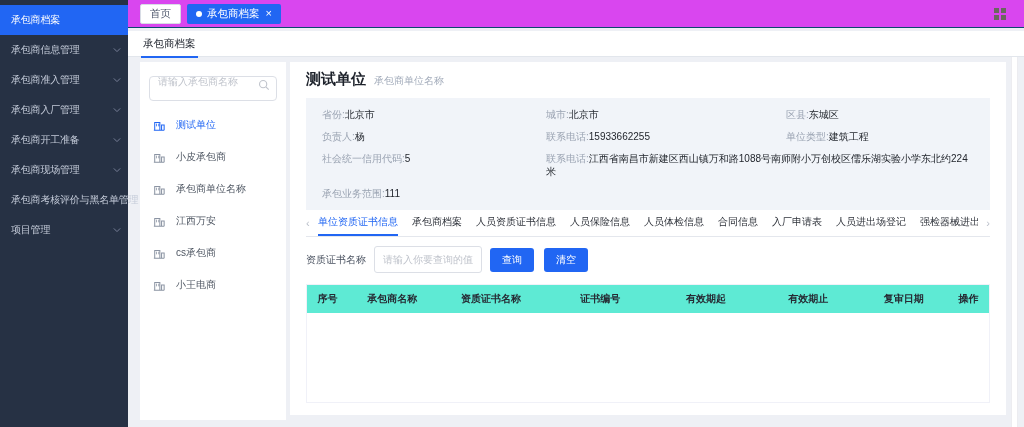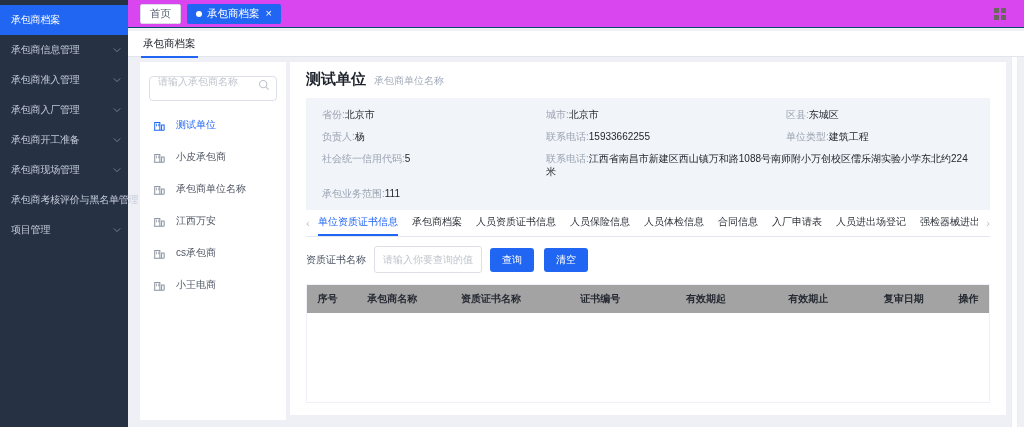--- a/index.html
+++ b/index.html
@@ -86,21 +86,21 @@
   .filter-row input { width:108px; height:27px; border:1px solid #dcdfe6;
     border-radius:3px; font-size:10px; padding:0 8px; outline:none;
     font-family:inherit; color:#333; }
   .filter-row input::placeholder { color:#c0c4cc; }
   .btn { height:24px; padding:0 12px; background:#2166f3; color:#fff; border:none;
     border-radius:3px; font-size:10px; cursor:pointer; font-family:inherit; }
   .btn.clear { margin-left:2px; }
 
   .qtable { margin-top:11px; flex:1; border:1px solid #f0f1f8; display:flex;
     flex-direction:column; }
-  .thead { display:flex; background:#a3a3a3; height:28px; line-height:28px; flex:none; }
+  .thead { display:flex; background:#5eead4; height:28px; line-height:28px; flex:none; }
   .th { font-size:10px; font-weight:700; color:#262a33; text-align:center; }
   .th:nth-child(1){width:6%;} .th:nth-child(2){width:13%;} .th:nth-child(3){width:16%;}
   .th:nth-child(4){width:16%;} .th:nth-child(5){width:15%;} .th:nth-child(6){width:15%;}
   .th:nth-child(7){width:13%;} .th:nth-child(8){width:6%;}
   .tbody { flex:1; background:#fff; }
 
   .scroll-strip { position:absolute; right:6px; top:57px; width:7px; bottom:0;
     background:#ffffff; border-left:1px solid #ececf0; border-right:1px solid #ececf0; }
 </style>
 </head>

